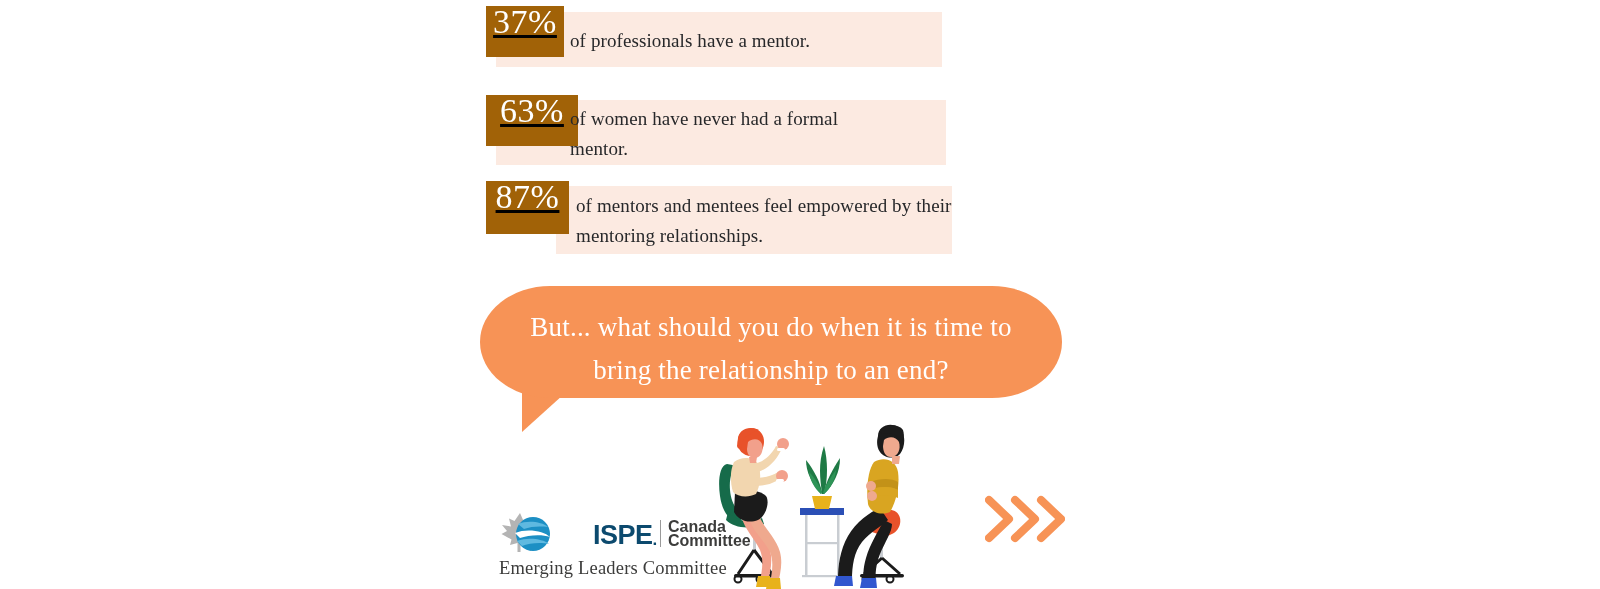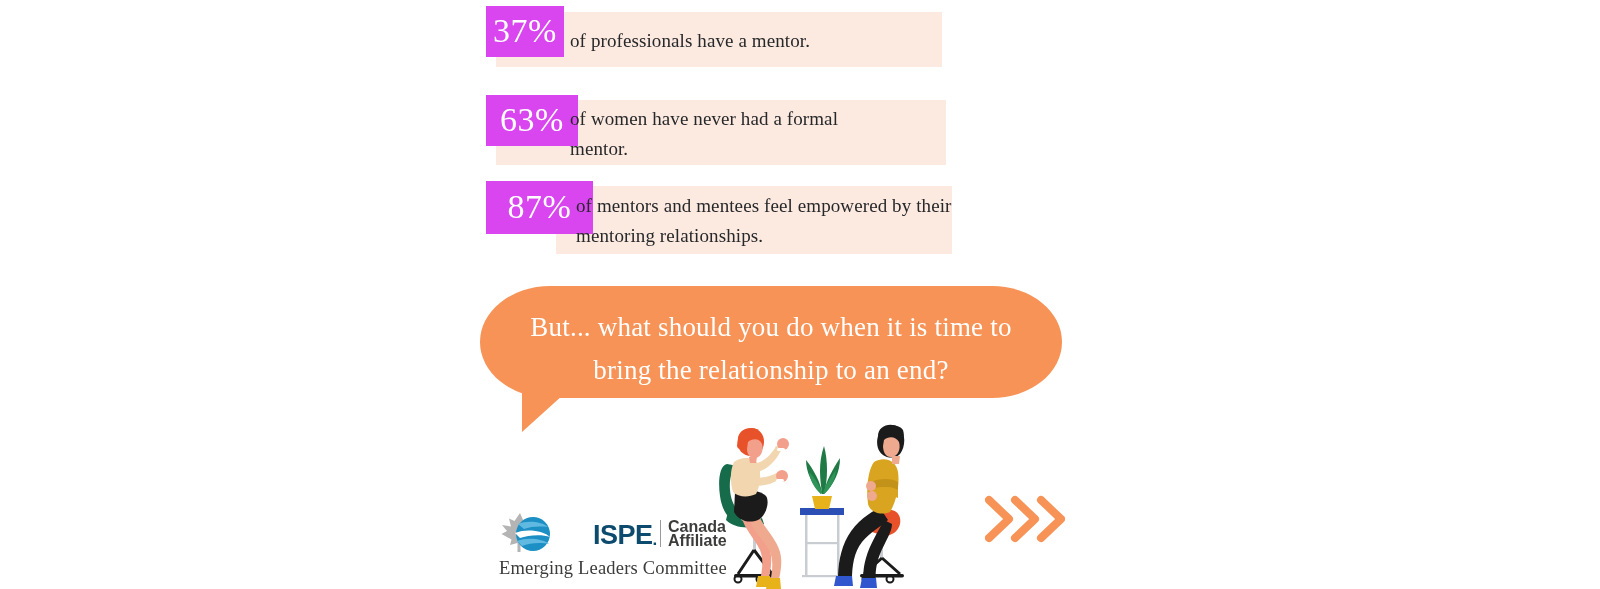--- a/index.html
+++ b/index.html
@@ -26,24 +26,24 @@
   
   .stat-row {
     position: absolute;
   }
   .stat-strip {
     position: absolute;
     background: #FCEAE1;
   }
   .stat-badge {
     position: absolute;
-    background: #d946ef;
+    background: #a16207;
     display: flex;
-    align-items: center;
     justify-content: center;
+    text-decoration: underline;
   }
   .stat-badge .pct {
     color: #ffffff;
     font-family: "Liberation Serif", "DejaVu Serif", serif;
     font-size: 34px;
     letter-spacing: 0.5px;
     line-height: 1;
     font-weight: 400;
     position: relative;
     top: -1px;
@@ -65,21 +65,21 @@
 
   
   #row2 { left: 0; top: 0; }
   #row2 .stat-strip { left: 496px; top: 100px; width: 450px; height: 65px; }
   #row2 .stat-badge { left: 486px; top: 95px; width: 92px; height: 51px; }
   #row2 .stat-text  { left: 570px; top: 104px; width: 320px; }
 
   
   #row3 { left: 0; top: 0; }
   #row3 .stat-strip { left: 556px; top: 186px; width: 396px; height: 68px; }
-  #row3 .stat-badge { left: 486px; top: 181px; width: 107px; height: 53px; }
+  #row3 .stat-badge { left: 486px; top: 181px; width: 83px; height: 53px; }
   #row3 .stat-text  { left: 576px; top: 191px; width: 380px; }
 
   
   #bubble-wrap {
     position: absolute;
     left: 480px;
     top: 286px;
     width: 582px;
     height: 160px;
   }
@@ -247,21 +247,21 @@
       <path d="M18 24 a17 17 0 0 1 17 -17 a17 17 0 0 0 0 34 a17 17 0 0 1 -17 -17 z" fill="#0E5C8C"></path>
 
       <path d="M20 14 C30 10, 44 12, 50 17 C44 16, 33 16, 26 19 Z" fill="#5FB9E0"></path>
       <path d="M17 23 C29 18, 46 21, 52 27 C44 24, 30 25, 22 28 Z" fill="#FFFFFF"></path>
       <path d="M19 31 C30 27, 45 29, 51 34 C43 32, 31 33, 24 36 Z" fill="#5FB9E0"></path>
     </svg>
     <div class="logo-wordmark"><span>ISPE</span><span class="logo-dot">.</span></div>
     <div class="logo-divider"></div>
     <div class="logo-affiliate">
       <div>Canada</div>
-      <div>Affiliate</div>
+      <div>Committee</div>
     </div>
     <div class="logo-committee">Emerging Leaders Committee</div>
   </div>
 
   <div id="illustration">
     <svg viewBox="0 0 216 165" width="216" height="165">
 
       <g>
         <path d="M33 40 C25 42, 24 58, 26 72 C28 86, 34 96, 44 98 L52 92 C42 88, 37 78, 36 66 C35 54, 38 45, 44 42 Z" fill="#166B4A"></path>
         <path d="M34 88 C42 98, 58 99, 68 94 L70 100 C56 106, 40 104, 32 96 Z" fill="#166B4A"></path>

